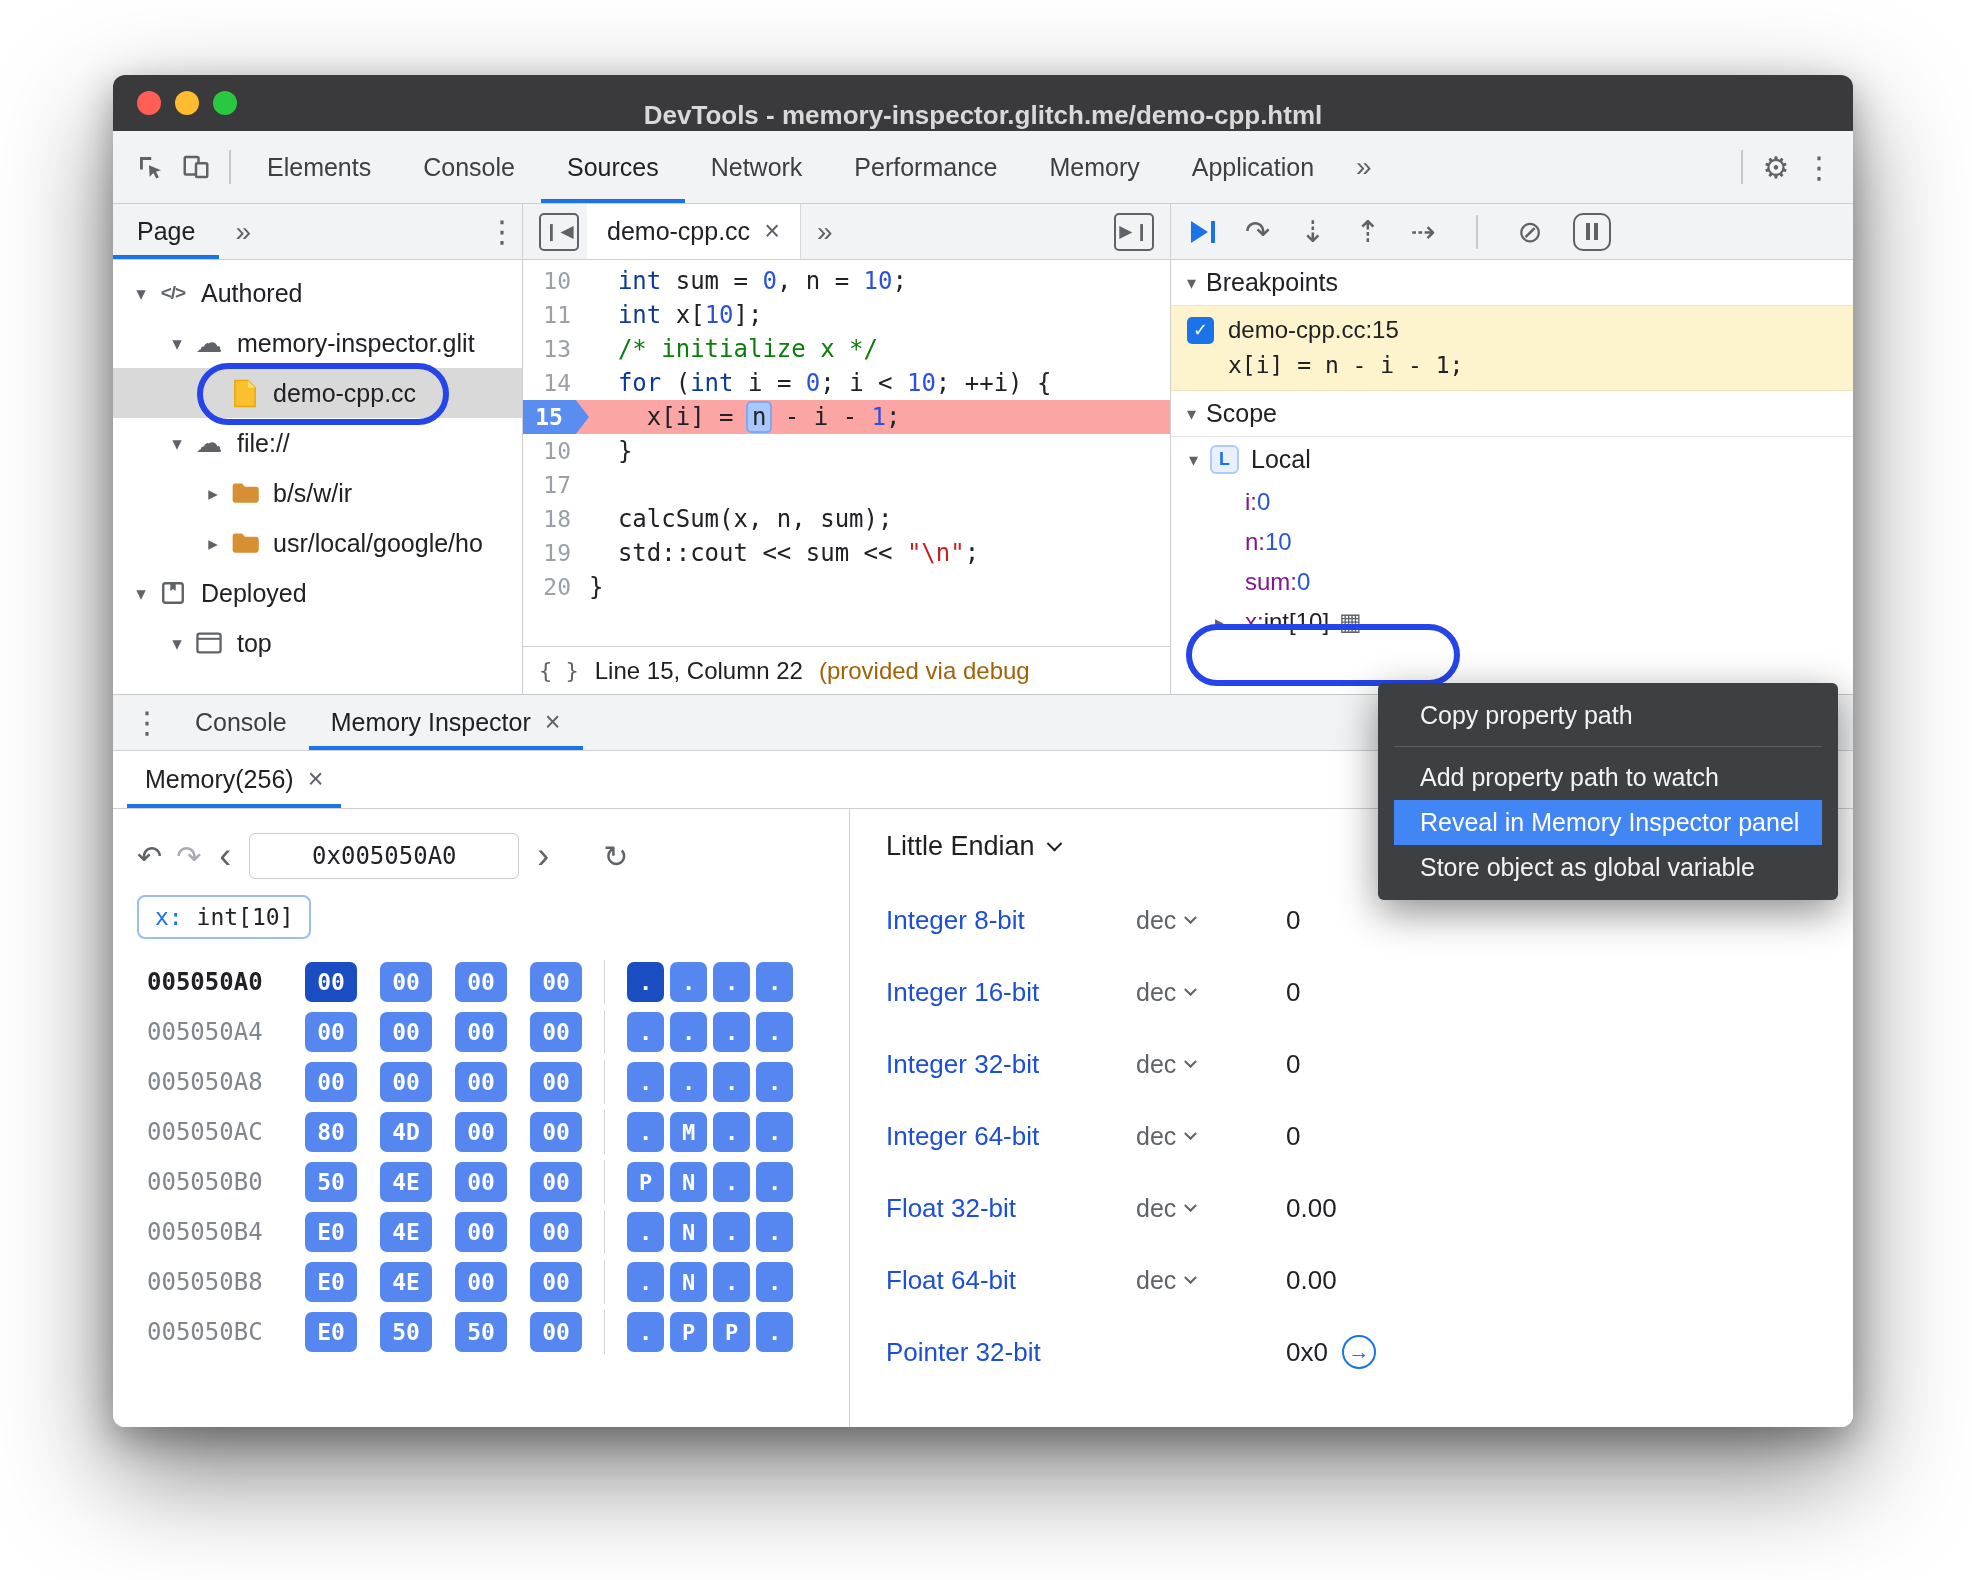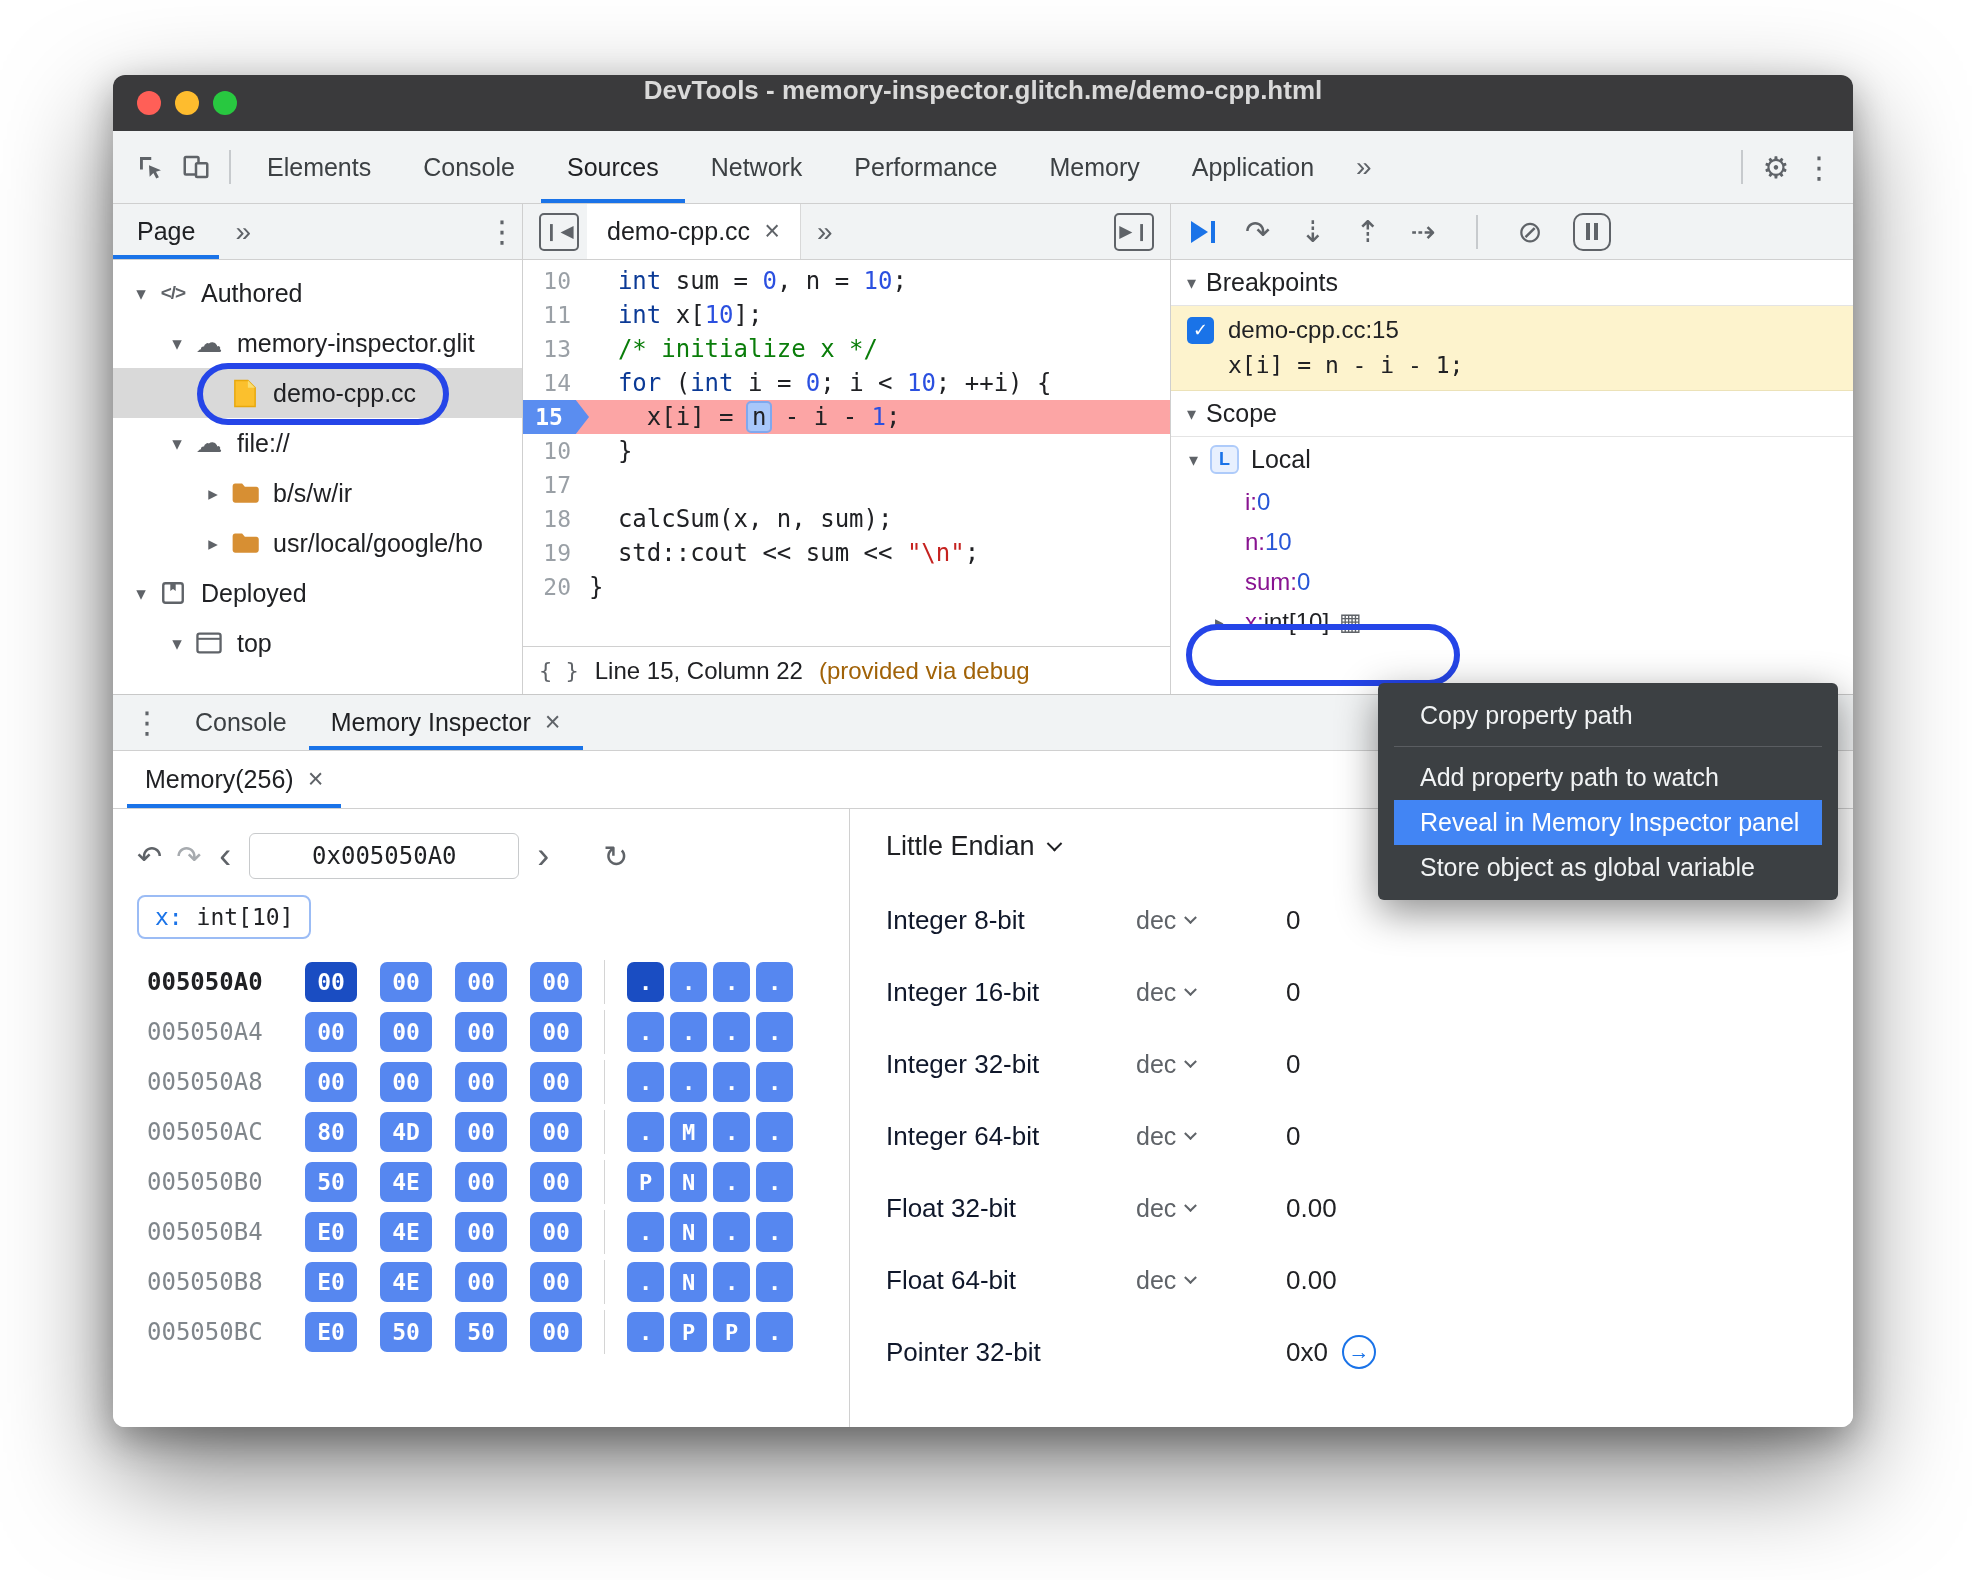--- a/index.html
+++ b/index.html
@@ -1,20 +1,20 @@
 <!DOCTYPE html>
 <html><head>
 <meta charset="utf-8">
 <style>
   *{margin:0;padding:0;box-sizing:border-box}
   html,body{width:1972px;height:1580px;background:#ffffff;font-family:"Liberation Sans",sans-serif;position:relative;overflow:hidden}
   .window{position:absolute;left:113px;top:75px;width:1740px;height:1352px;border-radius:12px;background:#fff;
     box-shadow:0 45px 110px rgba(0,0,0,.50),0 12px 36px rgba(0,0,0,.30);overflow:hidden;display:flex;flex-direction:column}
   
-  .titlebar{height:56px;background:#3a3a3c;flex:0 0 auto;display:flex;align-items:flex-start;justify-content:center;position:relative}
+  .titlebar{height:56px;background:#3a3a3c;flex:0 0 auto;display:flex;align-items:flex-end;justify-content:center;position:relative}
   .lights{position:absolute;left:24px;top:0;height:100%;display:flex;align-items:center;gap:14px}
   .light{width:24px;height:24px;border-radius:50%}
   .l-red{background:#ff5f57}.l-yellow{background:#febc2e}.l-green{background:#28c840}
   .title{color:#d9d9d9;font-size:26px;font-weight:bold}
   
   .toolbar{height:73px;background:#f1f3f4;border-bottom:1px solid #cfcfcf;flex:0 0 auto;display:flex;align-items:center;padding:0 14px}
   .tb-icon{display:flex;align-items:center;justify-content:center;width:46px;height:46px;color:#5f6368;cursor:pointer}
   .tb-icon.gear{font-size:30px}.dots{font-size:30px;color:#5f6368;width:40px;text-align:center}
   .vsep{width:2px;height:34px;background:#c7cacd;margin:0 10px;flex:none}
   .main-tabs{display:flex;height:100%}
@@ -114,21 +114,21 @@
   .vline{width:1px;height:44px;background:#d4d4d4;margin:0 22px;flex:none}
   .ascii-group{display:flex;gap:6px}
   .achar{width:37px;height:40px;background:#5687f0;color:#fff;border-radius:7px;display:flex;align-items:center;justify-content:center;font-size:22px;font-weight:bold;cursor:pointer}
   .achar.sel{background:#1a4dc2}
   
   .interp{flex:1;padding:22px 0 0 36px;min-width:0}
   .interp-head{display:flex;align-items:center;gap:14px;font-size:27px;color:#202124;margin-bottom:22px;cursor:pointer}
   .chev{display:inline-block;width:11px;height:11px;border-right:2.6px solid #202124;border-bottom:2.6px solid #202124;transform:rotate(45deg) translate(-2px,-2px)}
   .chev.small{width:9px;height:9px;border-color:#5f6368;border-width:2.2px}
   .interp-row{display:flex;align-items:center;height:72px}
-  .i-label{width:250px;font-size:26px;color:#0f172a;flex:none}
+  .i-label{width:250px;font-size:26px;color:#1d4ed8;flex:none}
   .i-mode{width:150px;display:flex;align-items:center;gap:10px;font-size:25px;color:#5f6368;flex:none;cursor:pointer}
   .i-value{font-size:26px;color:#202124}
   .jump{width:34px;height:34px;border:2.5px solid #1a73e8;border-radius:50%;color:#1a73e8;display:flex;align-items:center;justify-content:center;font-size:21px;margin-left:14px;cursor:pointer;flex:none}
   
   .annot{position:absolute;border:6px solid #2545e8;border-radius:36px;pointer-events:none;z-index:40}
   #annot-file{left:84px;top:288px;width:252px;height:62px}
   #annot-x{left:1073px;top:549px;width:274px;height:62px}
 </style>
 </head>
 <body>

